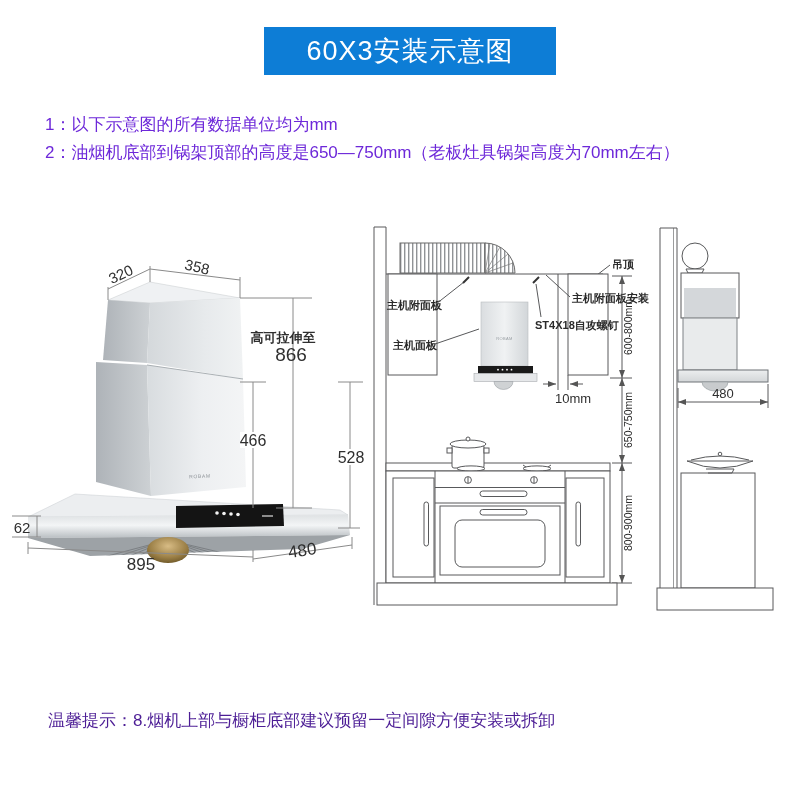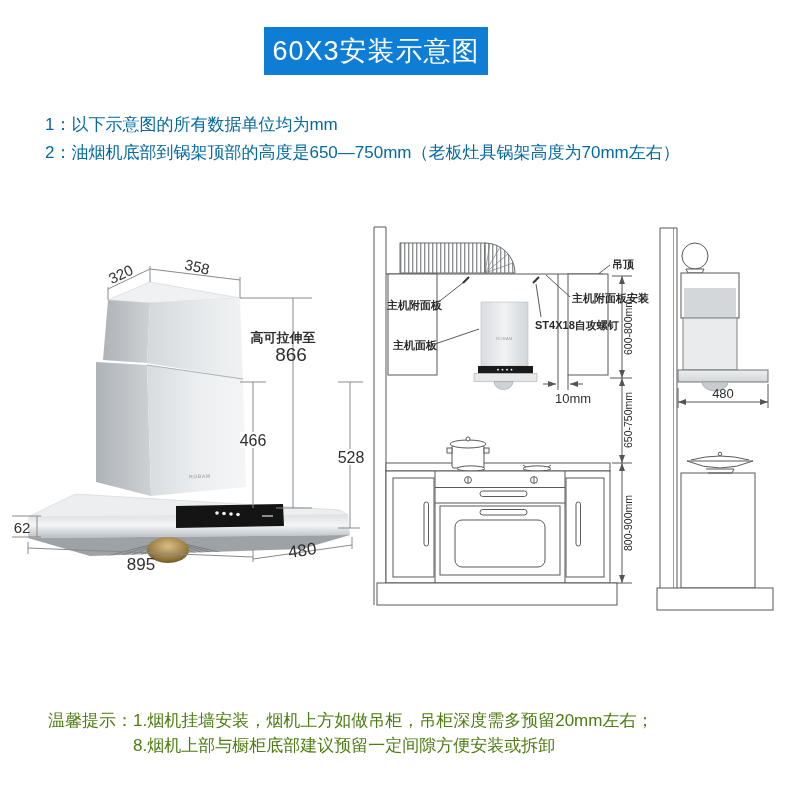--- a/index.html
+++ b/index.html
@@ -3,28 +3,28 @@
 <meta charset="utf-8">
 <style>
   html,body{margin:0;padding:0;}
   body{
     width:800px;height:800px;position:relative;background:#ffffff;
     font-family:"Liberation Sans","DejaVu Sans",sans-serif;
     overflow:hidden;
   }
   .abs{position:absolute;}
   #title-banner{
-    left:264px;top:27px;width:224px;height:48px;
+    left:264px;top:27px;width:292px;height:48px;
     display:flex;align-items:center;justify-content:center;
     color:#ffffff;font-size:27px;letter-spacing:1px;
   }
-  .note-line{left:45px;white-space:nowrap;color:#0369a1;font-size:17px;}
+  .note-line{left:45px;white-space:nowrap;color:#6d28d9;font-size:17px;}
   #note-1{top:113px;}
   #note-2{top:141px;text-align:center;}
-  #tips{left:48px;top:708px;display:flex;color:#4d7c0f;font-size:17px;line-height:25px;}
+  #tips{left:48px;top:708px;display:flex;color:#4c1d95;font-size:17px;line-height:25px;}
   #tips .tips-prefix{white-space:nowrap;}
   #tips .tips-lines div{white-space:nowrap;}
   svg text{fill:#2f2f2f;}
   .cjk{font-weight:bold;font-size:11px;fill:#2a2a2a;}
   .dimv{font-size:10.5px;fill:#2a2a2a;}
   .num15{font-size:15px;}
   .num16{font-size:16px;}
   .num17{font-size:17px;}
   .num19{font-size:19px;}
   .num13{font-size:13px;}
@@ -332,16 +332,15 @@
       <circle cx="70" cy="242" r="1.8" class="lnw"></circle>
       <path d="M56,257 L84,257 L82,261 L58,261" class="ln"></path>
     </g>
     <rect x="7" y="376" width="116" height="22" class="lnw"></rect>
   </g>
 </svg>
 
 <div id="tips" class="abs">
   <div class="tips-prefix">温馨提示：</div>
   <div class="tips-lines">
-    <div>1.烟机挂墙安装，烟机上方如做吊柜，吊柜深度需多预留20mm左右；</div>
     <div>8.烟机上部与橱柜底部建议预留一定间隙方便安装或拆卸</div>
   </div>
 </div>
 
 </body></html>

